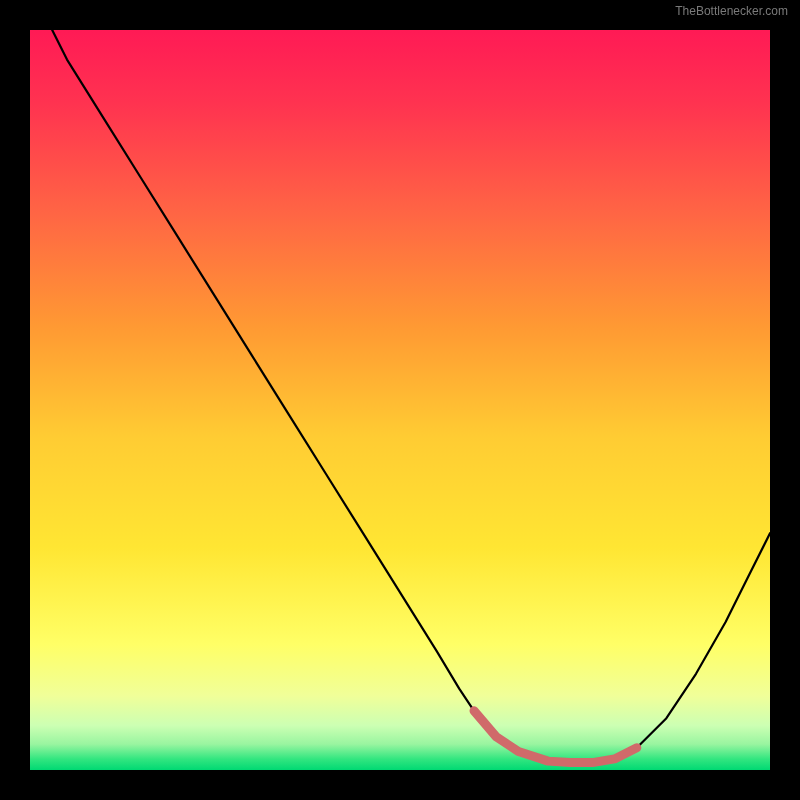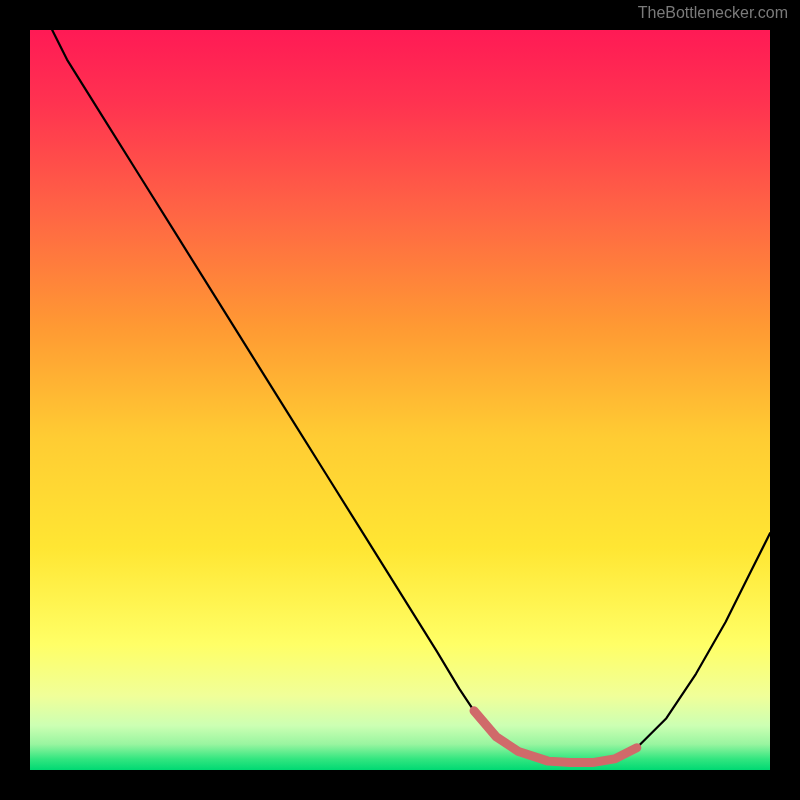--- a/index.html
+++ b/index.html
@@ -2,21 +2,21 @@
 <html><head>
 <meta charset="utf-8">
 <style>
   * { margin: 0; padding: 0; box-sizing: border-box; }
   body { width: 800px; height: 800px; background: #000; position: relative; font-family: Arial, sans-serif; }
   .attribution {
     position: absolute;
     top: 4px;
     right: 12px;
     color: #7a7a7a;
-    font-size: 16px;
+    font-size: 12px;
     font-weight: 500;
     z-index: 10;
   }
   .plot-area {
     position: absolute;
     left: 30px;
     top: 30px;
     width: 740px;
     height: 740px;
   }

